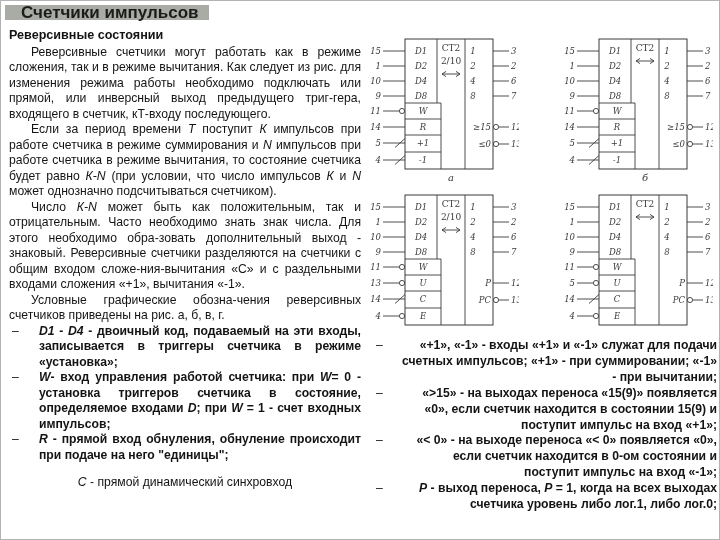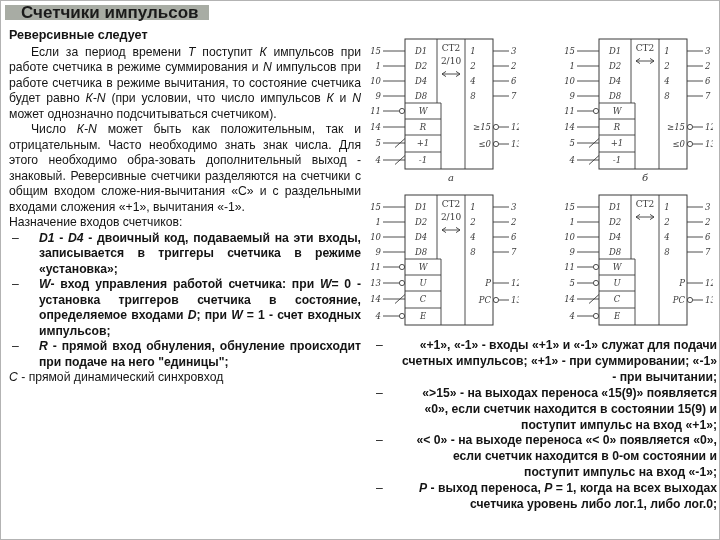--- a/index.html
+++ b/index.html
@@ -16,21 +16,21 @@
   .leftcol{
     position:absolute;left:8px;top:27px;width:352px;
     font-size:12.2px;line-height:15.5px;text-align:justify;
   }
   .subtitle{font-weight:bold;font-size:12.6px;text-align:left;margin:0 0 1px 0;}
   p.para{margin:0;text-indent:22px;}
   .inputs-heading{margin:0;text-align:left;}
   .bullet{display:flex;margin:0;}
   .bullet .marker{flex:none;width:30px;padding-left:3px;box-sizing:border-box;}
   .bullet .btext{flex:1;text-align:justify;font-weight:bold;}
-  .footerline{margin:0;text-align:left;}
+  .footerline{margin:12px;text-align:center;}
   .rightcol{
     position:absolute;left:372px;top:337px;width:344px;
     font-size:12.2px;line-height:15.9px;text-align:left;
   }
   .rightcol .marker{width:29px;}
   .rightcol .btext{text-align:right;}
   .diag{position:absolute;width:160px;height:152px;}
   #diag-a{left:358px;top:30px;}
   #diag-b{left:552px;top:30px;}
   #diag-v{left:358px;top:186px;}
@@ -40,24 +40,25 @@
 </head>
 <body>
 
 <div class="page">
 
   <div class="titlebar" style="background: rgb(168, 172, 164);">
     <span class="title">Счетчики импульсов</span>
   </div>
 
   <div class="leftcol">
-    <p class="subtitle">Реверсивные следует</p>
+    <p class="subtitle">Реверсивные состоянии</p>
+    <p class="para">Реверсивные счетчики могут работать как в режиме сложения, так и в режиме вычитания. Как следует из рис. для изменения режима работы необходимо подключать или прямой, или инверсный выход предыдущего триг-гера, входящего в счетчик, кТ-входу последующего.</p>
     <p class="para">Если за период времени <i>Т</i> поступит <i>К</i> импульсов при работе счетчика в режиме суммирования и <i>N</i> импульсов при работе счетчика в режиме вычитания, то состояние счетчика будет равно <i>К-N</i> (при условии, что число импульсов <i>К</i> и <i>N</i> может однозначно подсчитываться счетчиком).</p>
     <p class="para">Число <i>К-N</i> может быть как положительным, так и отрицательным. Часто необходимо знать знак числа. Для этого необходимо обра-зовать дополнительный выход - знаковый. Реверсивные счетчики разделяются на счетчики с общим входом сложе-ния-вычитания «С» и с раздельными входами сложения «+1», вычитания «-1».</p>
-    <p class="inputs-heading">Назначение входов счетчиков:</p>
+    <p class="para">Условные графические обозна-чения реверсивных счетчиков приведены на рис. а, б, в, г.</p>
     <div class="bullet">
       <span class="marker">–</span>
       <span class="btext"><i>D1</i> - <i>D4</i> - двоичный код, подаваемый на эти входы, записывается в триггеры счетчика в режиме «установка»;</span>
     </div>
     <div class="bullet">
       <span class="marker">–</span>
       <span class="btext"><i>W</i>- вход управления работой счетчика: при <i>W</i>= 0 - установка триггеров счетчика в состояние, определяемое входами <i>D</i>; при <i>W</i> = 1 - счет входных импульсов;</span>
     </div>
     <div class="bullet">
       <span class="marker">–</span>

